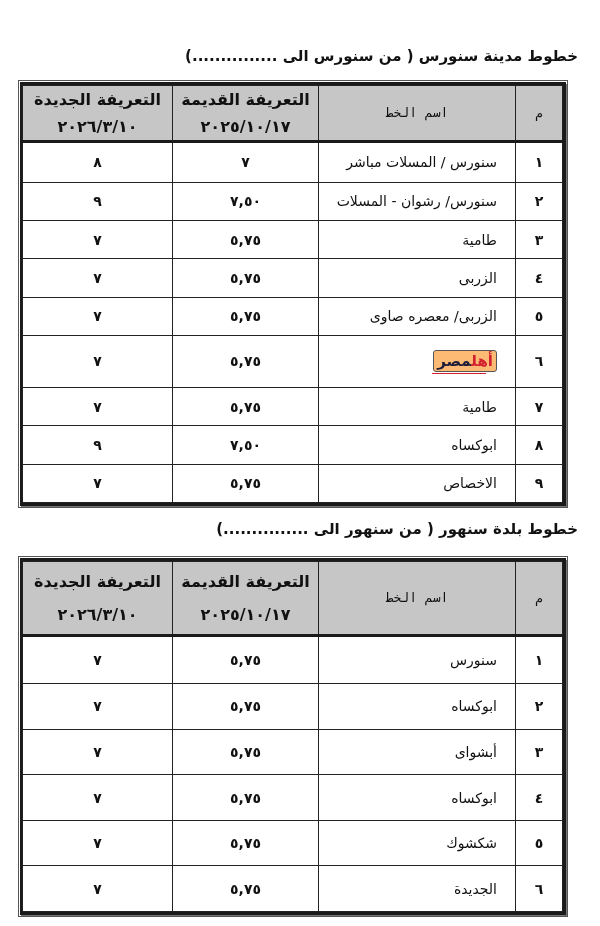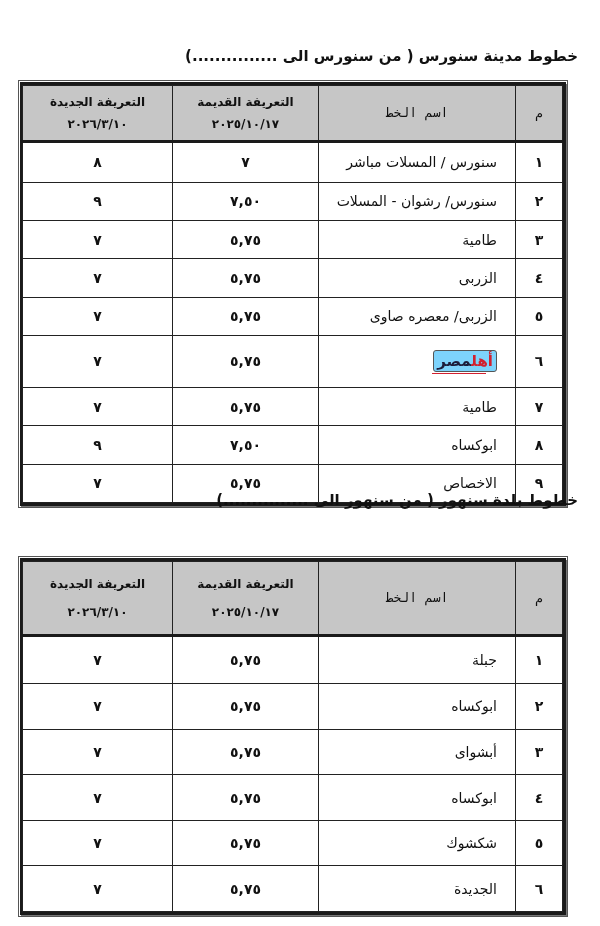--- a/index.html
+++ b/index.html
@@ -13,35 +13,35 @@
   }
   .tbl {
     position: absolute; left: 20px; width: 546px;
     border: 3px solid #1a1a1a; outline: 1px solid #555; outline-offset: 1px;
     box-sizing: border-box; direction: rtl; background: #fff;
     box-shadow: 1px 2px 0 #777;
   }
   table { border-collapse: collapse; width: 100%; height: 100%; table-layout: fixed; }
   th, td { border: 1px solid #222; text-align: center; padding: 0; }
   thead th {
-    background: #c6c6c6; font-weight: bold; font-size: 12px; color: #111;
+    background: #c6c6c6; font-weight: bold; font-size: 16px; color: #111;
     border-bottom: 3px solid #1a1a1a;
   }
   thead th.name-h { font-weight: normal; font-size: 13px; font-family: Liberation Mono, monospace; }
   thead th.num-h { font-weight: normal; font-size: 13px; }
   .hdr-line1 { display: block; margin-bottom: 8px; }
   .hdr-line2 { display: block; letter-spacing: 1px; }
   td { font-size: 14px; }
   td.num { font-weight: bold; font-size: 14px; }
   td.name { text-align: right; padding-right: 18px; font-size: 14px; }
   td.val { font-weight: bold; font-size: 14px; letter-spacing: 1px; }
   .logo {
     display: inline-block; position: relative; vertical-align: middle;
     border: 1px solid #555; border-radius: 3px; padding: 0 3px; height: 20px; line-height: 20px;
-    background: #7dd3fc;
+    background: #fdba74;
   }
   .logo .a { color: #d2202f; font-weight: bold; font-size: 15px; }
   .logo .b { color: #1c1c3a; font-weight: bold; font-size: 15px; }
   .logo::after {
     content: ""; position: absolute; left: -2px; right: 10px; bottom: -3px; height: 1px; background: #d2202f;
   }
 </style>
 </head>
 <body>
 
@@ -123,21 +123,21 @@
       <tr>
         <td class="num">٩</td>
         <td class="name">الاخصاص</td>
         <td class="val">٥,٧٥</td>
         <td class="val">٧</td>
       </tr>
     </tbody>
   </table>
 </div>
 
-<div class="section-title" style="top:491px;">خطوط بلدة سنهور ( من سنهور الى ...............)</div>
+<div class="section-title" style="top:520px;">خطوط بلدة سنهور ( من سنهور الى ...............)</div>
 
 <div class="tbl" style="top:558px; height:357px;">
   <table>
     <colgroup>
       <col style="width:47px">
         <col style="width:197px">
         <col style="width:146px">
         <col style="width:150px">
     </colgroup>
     <thead>
@@ -150,21 +150,21 @@
         </th>
         <th>
           <span class="hdr-line1" style="margin-bottom:14px">التعريفة الجديدة</span>
           <span class="hdr-line2">٢٠٢٦/٣/١٠</span>
         </th>
       </tr>
     </thead>
     <tbody>
       <tr>
         <td class="num">١</td>
-        <td class="name">جبلة</td>
+        <td class="name">سنورس</td>
         <td class="val">٥,٧٥</td>
         <td class="val">٧</td>
       </tr>
       <tr>
         <td class="num">٢</td>
         <td class="name">ابوكساه</td>
         <td class="val">٥,٧٥</td>
         <td class="val">٧</td>
       </tr>
       <tr>

